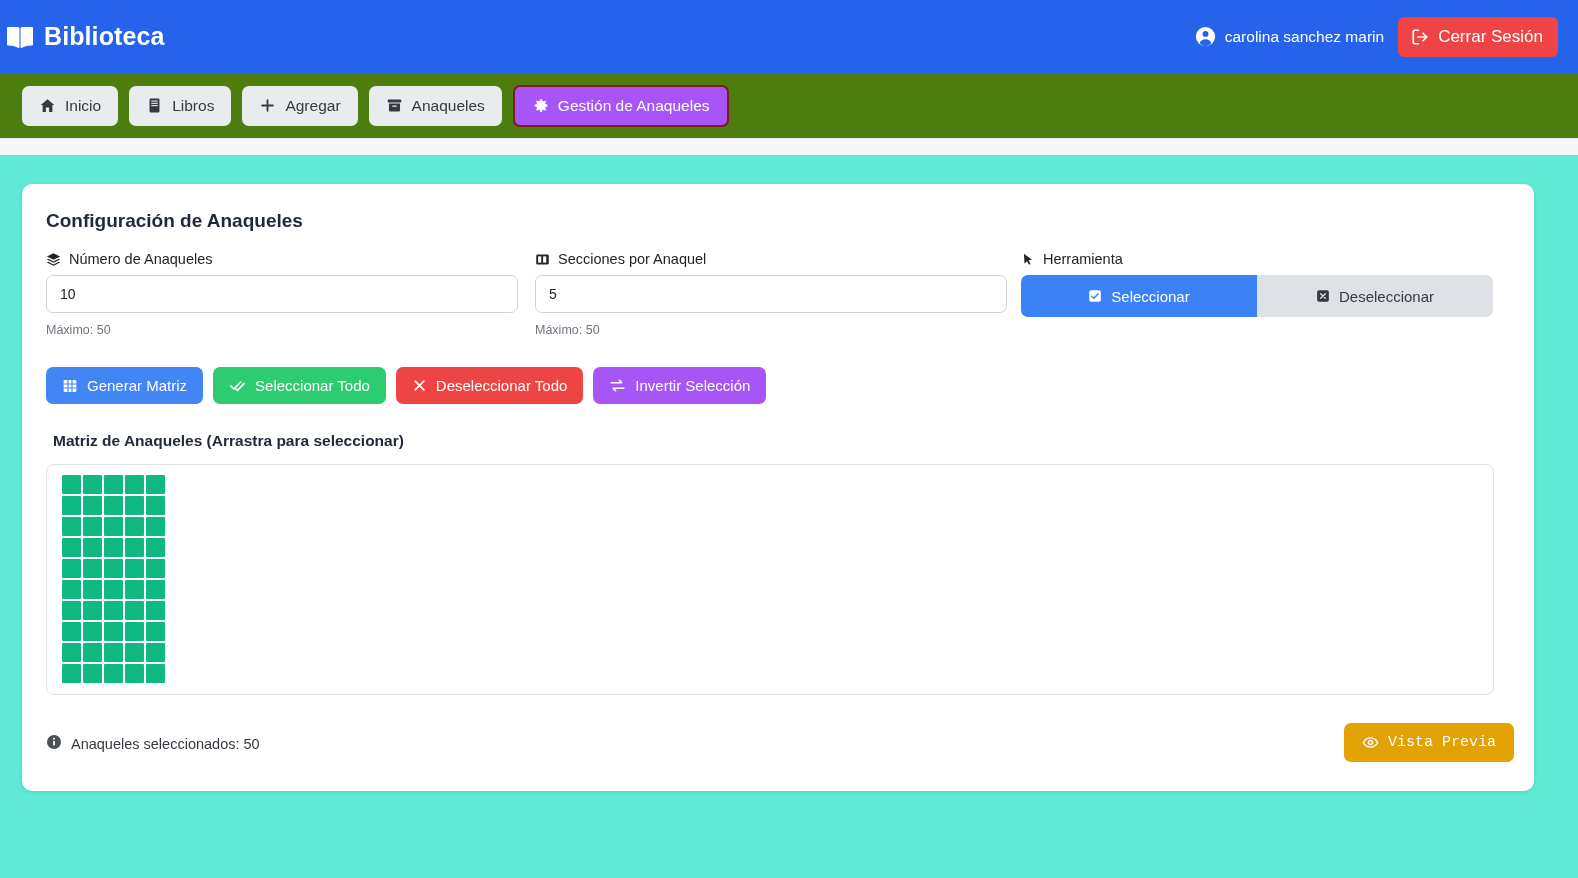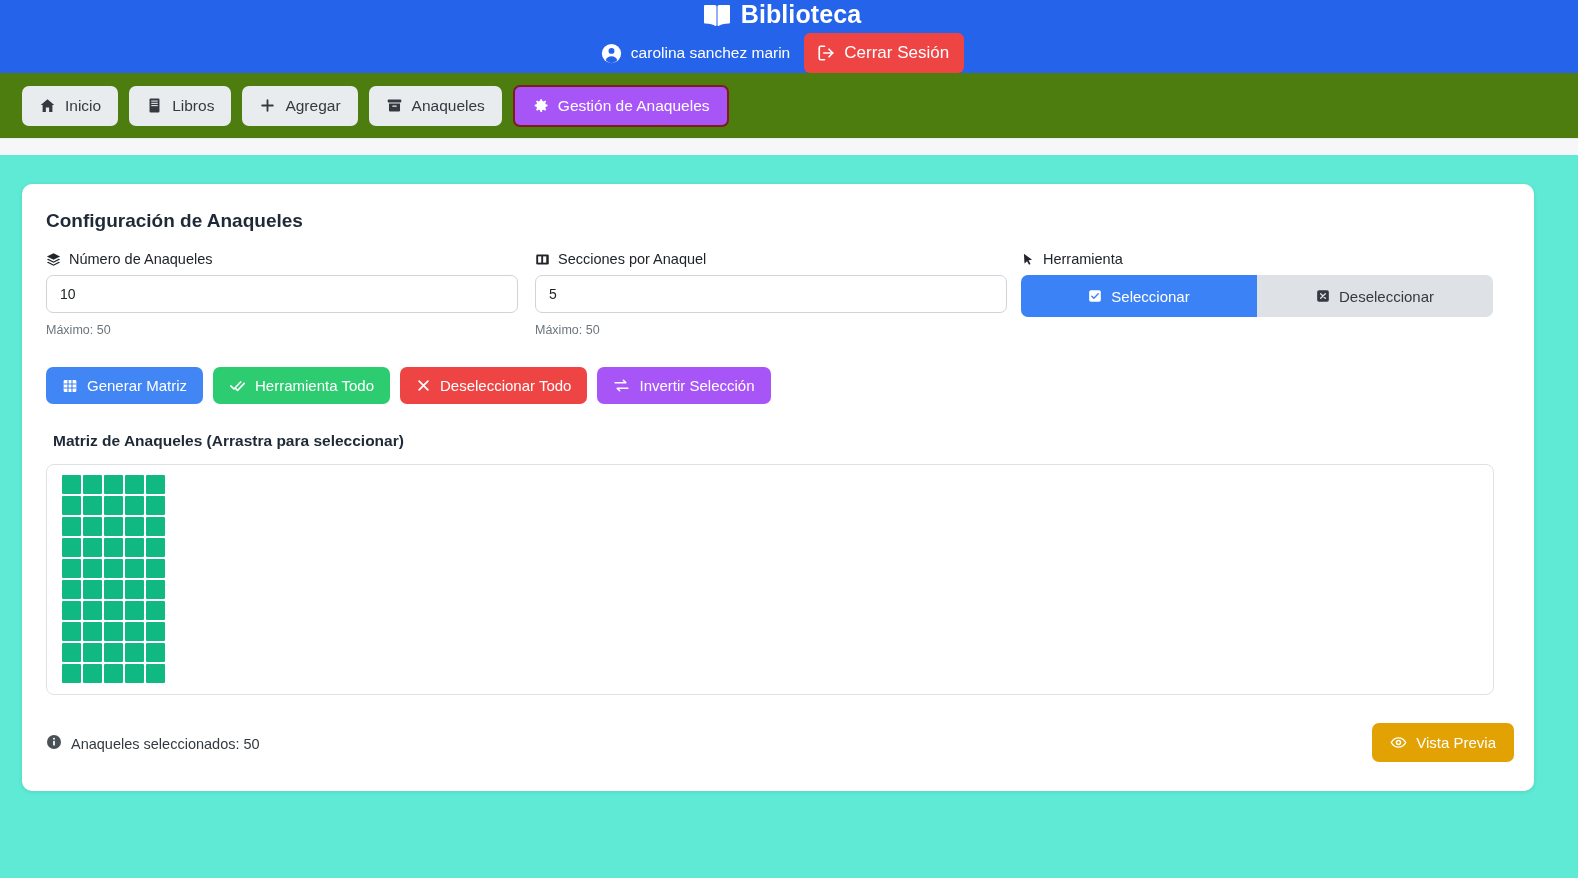--- a/index.html
+++ b/index.html
@@ -11,21 +11,20 @@
     overflow: hidden;
   }
   body { position: relative; }
 
   
   .topbar {
     position: absolute; left: 0; top: 0; width: 1578px; height: 73px;
     background: #2563eb;
     display: flex; align-items: center; justify-content: space-between;
     padding: 0 20px 0 7px;
-    flex-direction: column;
   }
   .brand { display: flex; align-items: center; gap: 11px; }
   .brand-icon { width: 26px; height: 24px; display: block; }
   .brand-title {
     color: #ffffff; font-size: 25px; font-weight: bold; letter-spacing: .1px;
   }
   .topright { display: flex; align-items: center; gap: 14px; }
   .user { display: flex; align-items: center; gap: 9px; color:#fff; font-size: 15.5px; }
   .user-icon { width: 21px; height: 21px; display:block; }
   .logout-btn {
@@ -132,21 +131,21 @@
   
   .status {
     position: absolute; left: 24px; top: 550px;
     display: flex; align-items: center; gap: 9px;
     font-size: 14.5px; color: #343a40;
   }
   .footer-btns { position: absolute; right: 20px; top: 539px; display: flex; gap: 14px; }
   .fbtn {
     display: flex; align-items: flex-start; gap: 9px;
     border: none; border-radius: 7px; color: #fff;
-    font-size: 15px; font-family: Liberation Sans, sans-serif; padding: 11px 18px; cursor: pointer;
+    font-size: 15px; font-family: Liberation Mono, monospace; padding: 11px 18px; cursor: pointer;
     white-space: nowrap;
   }
   .fbtn svg { display: block; }
   .fbtn.amber { background: #e2a203; }
   .fbtn.green { background: #1e9e48; }
 </style>
 </head>
 <body>
 
 <div class="topbar">
@@ -316,21 +315,21 @@
         <span>Generar Matriz</span>
       </button>
 
       <button class="act green">
         <span>
           <svg width="17" height="17" viewBox="0 0 24 24" fill="none" stroke="#ffffff" stroke-width="2.3" stroke-linecap="round" stroke-linejoin="round">
             <path d="M2.5 12.5 7 17l9.5-10"></path>
             <path d="M9.5 16.5 12 19l9.5-10"></path>
           </svg>
         </span>
-        <span>Herramienta Todo</span>
+        <span>Seleccionar Todo</span>
       </button>
 
       <button class="act red">
         <span>
           <svg width="15" height="15" viewBox="0 0 24 24" fill="none" stroke="#ffffff" stroke-width="2.8" stroke-linecap="round">
               <path d="M5 5l14 14M19 5L5 19"></path>
             </svg>
         </span>
         <span>Deseleccionar Todo</span>
       </button>

